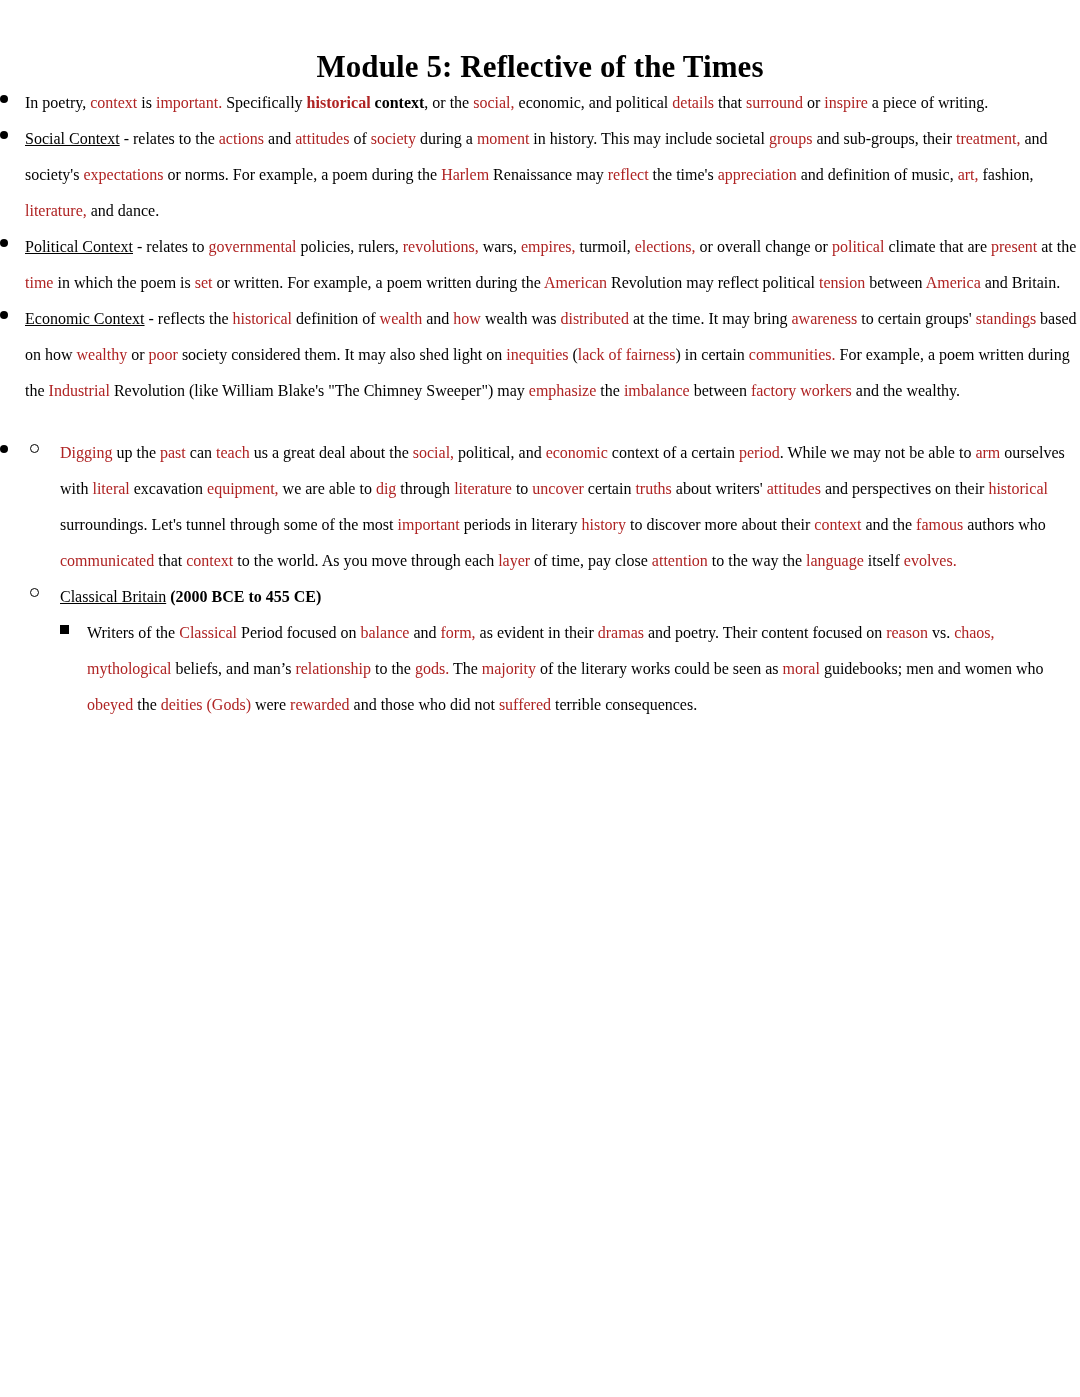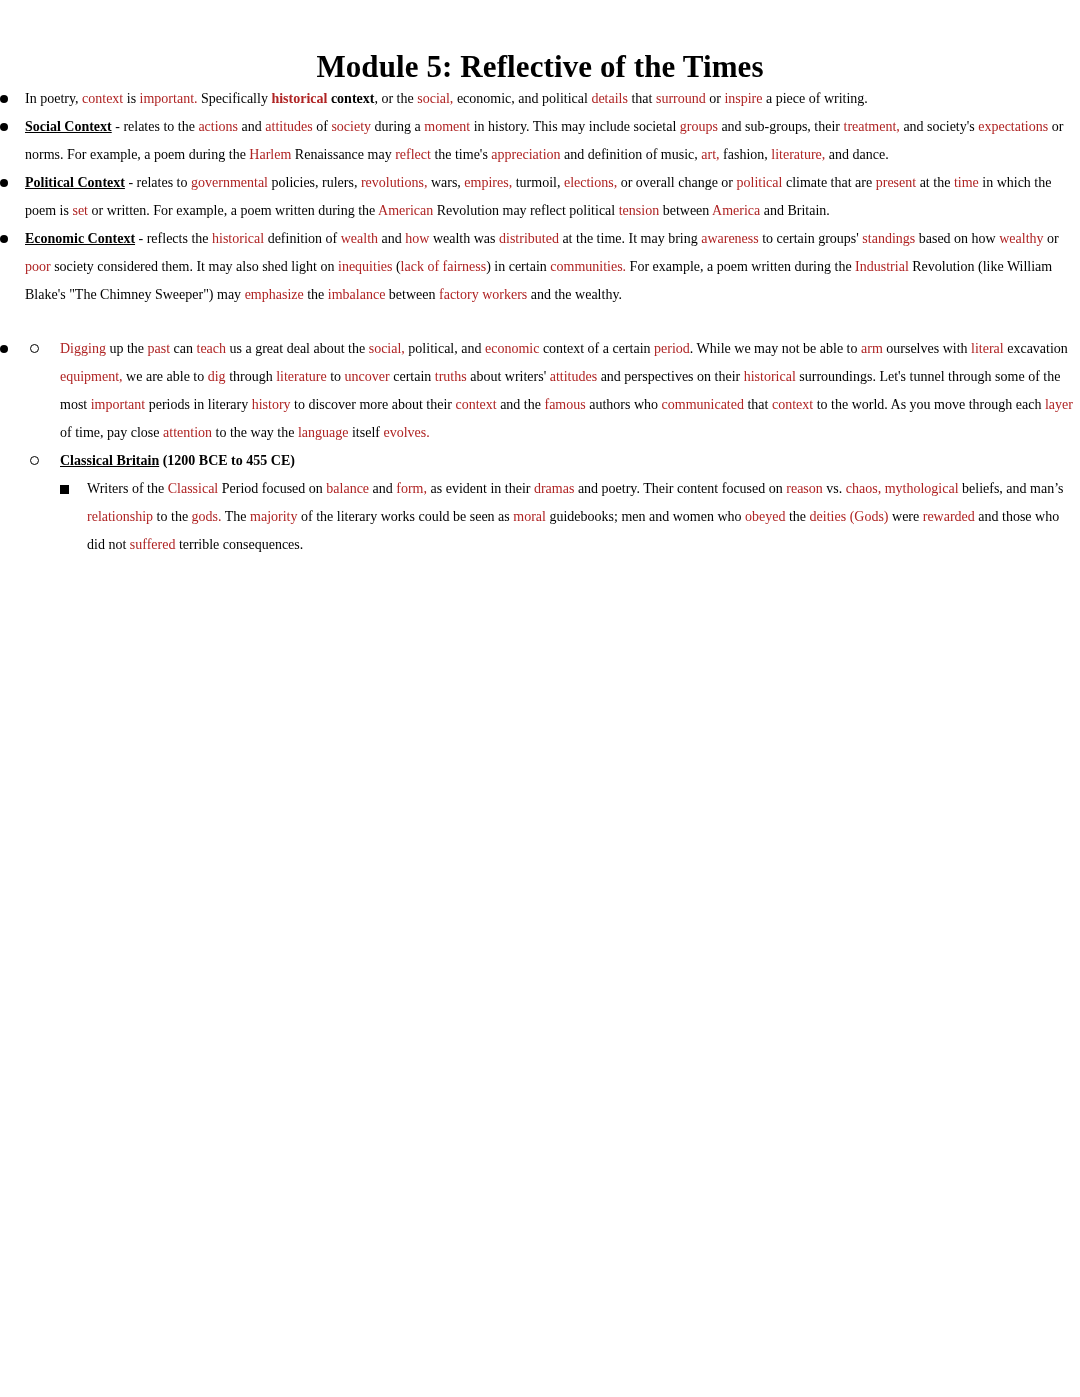--- a/index.html
+++ b/index.html
@@ -35,22 +35,22 @@
   }
 
   
   ul.lvl {
     list-style: none;
     margin: 0;
     padding: 0;
   }
   li.item {
     position: relative;
-    font-size: 14px;
-    line-height: 28px;
+    font-size: 16px;
+    line-height: 36px;
     color: #000;
   }
   li.item > .bullet {
     position: absolute;
     left: 0;
     top: 0;
     width: 26px;
     text-align: left;
     line-height: 28px;
     font-size: 21.5px;
@@ -121,21 +121,21 @@
     content: "";
     display: inline-block;
     width: 9px; height: 9px;
     background: #000;
     vertical-align: 2px;
   }
 
   
   .r  { color: #AF2323; }          
   .b  { font-weight: bold; }
-  .bu { font-weight: bold; text-decoration: underline; }
+  .bu { font-weight: normal; text-decoration: underline; }
   .br { font-weight: bold; color: #AF2323; }
 
   .blankgap { height: 26px; }
 </style>
 </head>
 <body>
 
 <div class="page">
 
   <h1 class="doc-title">Module 5: Reflective of the Times</h1>
@@ -172,21 +172,21 @@
 
       <ul class="lvl level2">
 
         <li class="item">
           <span class="bullet"></span>
           <span class="body"><span class="r">Digging</span> up the <span class="r">past</span> can <span class="r">teach</span> us a great deal about the <span class="r">social,</span> political, and <span class="r">economic</span> context of a certain <span class="r">period</span>. While we may not be able to <span class="r">arm</span> ourselves with <span class="r">literal</span> excavation <span class="r">equipment,</span> we are able to <span class="r">dig</span> through <span class="r">literature</span> to <span class="r">uncover</span> certain <span class="r">truths</span> about writers' <span class="r">attitudes</span> and perspectives on their <span class="r">historical</span> surroundings. Let's tunnel through some of the most <span class="r">important</span> periods in literary <span class="r">history</span> to discover more about their <span class="r">context</span> and the <span class="r">famous</span> authors who <span class="r">communicated</span> that <span class="r">context</span> to the world. As you move through each <span class="r">layer</span> of time, pay close <span class="r">attention</span> to the way the <span class="r">language</span> itself <span class="r">evolves.</span></span>
         </li>
 
         <li class="item">
           <span class="bullet"></span>
-          <span class="body"><span class="bu">Classical Britain</span><span class="b"> (1200 BCE to 455 CE)</span></span>
+          <span class="body"><span class="bu">Classical Britain</span><span class="b"> (2000 BCE to 455 CE)</span></span>
 
           <ul class="lvl level3">
             <li class="item">
               <span class="bullet"></span>
               <span class="body">Writers of the <span class="r">Classical</span> Period focused on <span class="r">balance</span> and <span class="r">form,</span> as evident in their <span class="r">dramas</span> and poetry. Their content focused on <span class="r">reason</span> vs. <span class="r">chaos, mythological</span> beliefs, and man’s <span class="r">relationship</span> to the <span class="r">gods.</span> The <span class="r">majority</span> of the literary works could be seen as <span class="r">moral</span> guidebooks; men and women who <span class="r">obeyed</span> the <span class="r">deities</span> <span class="r">(Gods)</span> were <span class="r">rewarded</span> and those who did not <span class="r">suffered</span> terrible consequences.</span>
             </li>
           </ul>
         </li>
 
       </ul>

